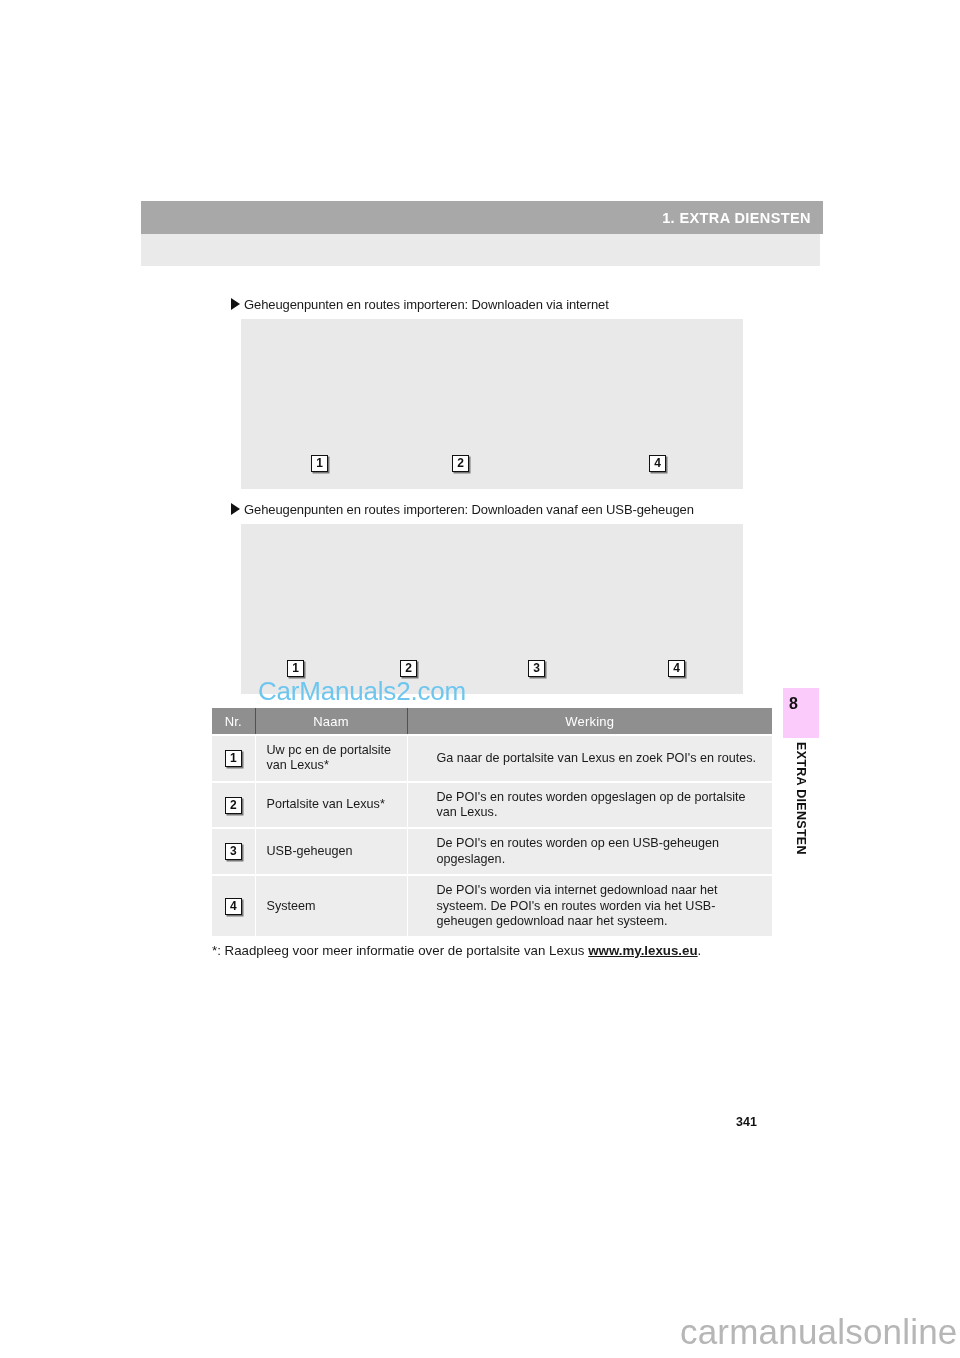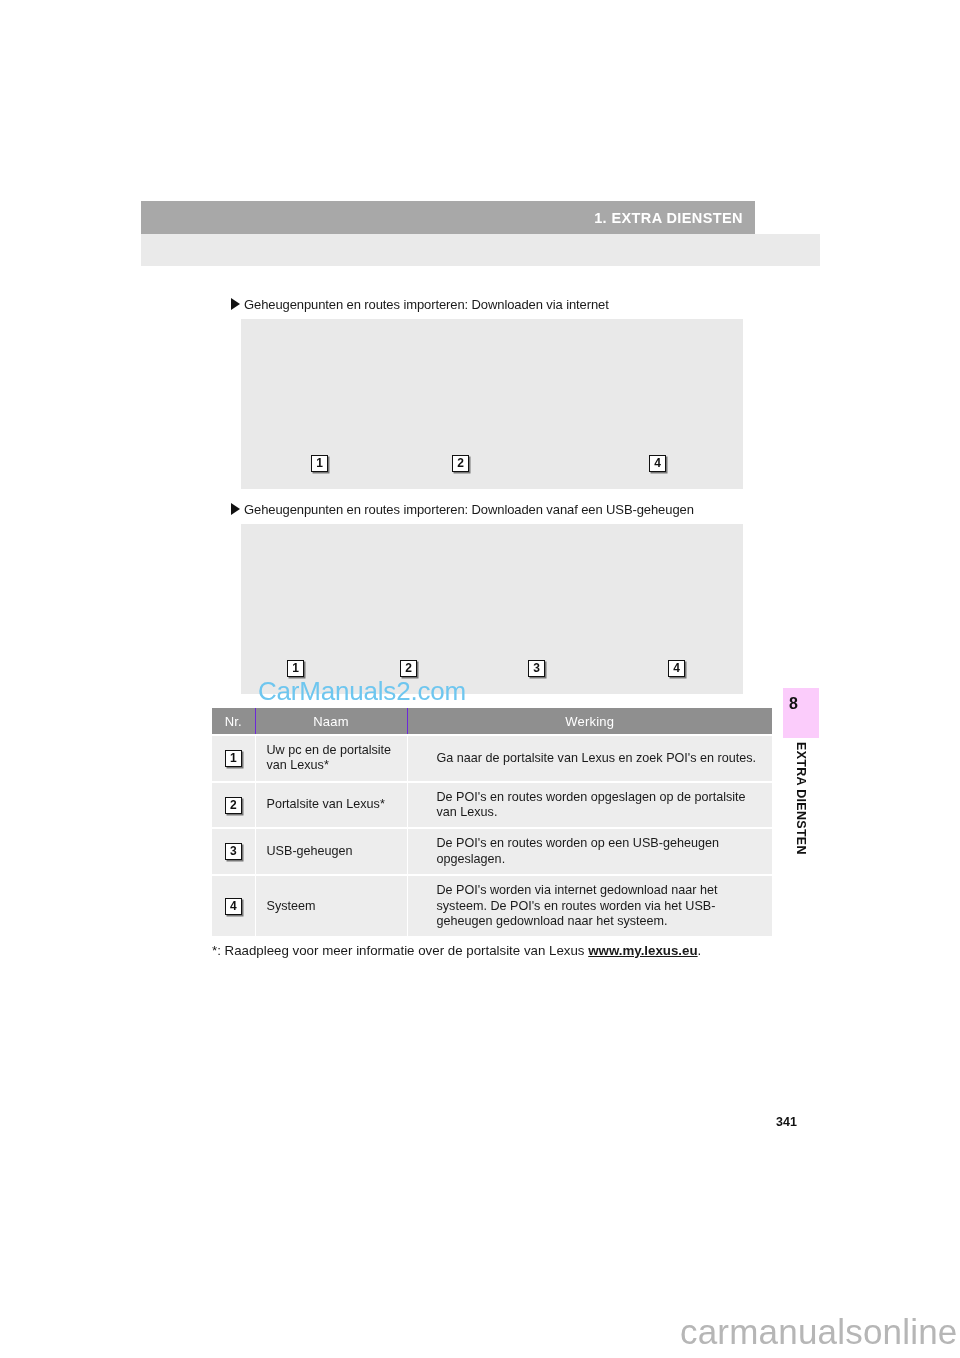--- a/index.html
+++ b/index.html
@@ -23,21 +23,21 @@
     width: 960px;
     height: 1358px;
     background: #ffffff;
   }
 
   
   .header-bar {
     position: absolute;
     left: 141px;
     top: 201px;
-    width: 614px;
+    width: 682px;
     height: 33px;
     background: #a8a8a8;
     box-sizing: border-box;
   }
   .header-title {
     position: absolute;
     right: 12px;
     top: 50%;
     transform: translateY(-50%);
     color: #ffffff;
@@ -206,21 +206,21 @@
     top: 943px;
     font-size: 13.3px;
     color: #1a1a1a;
     white-space: nowrap;
   }
   .footnote .url { text-decoration: underline; font-weight: bold; }
 
   
   .page-number {
     position: absolute;
-    left: 776px;
+    left: 736px;
     top: 1115px;
     font-size: 12.5px;
     font-weight: bold;
     color: #111;
   }
 
   
   .watermark-bottom {
     position: absolute;
     left: 680px;

